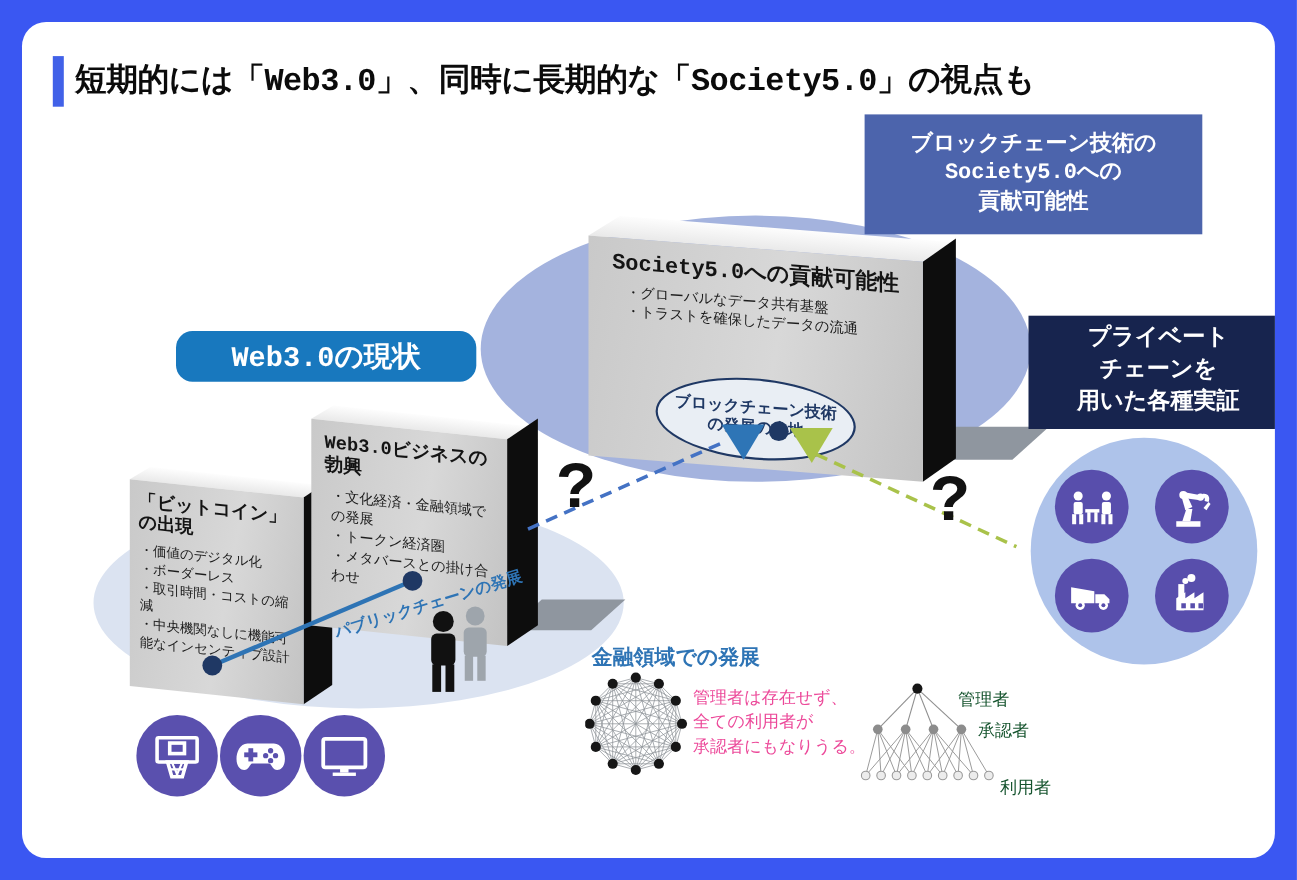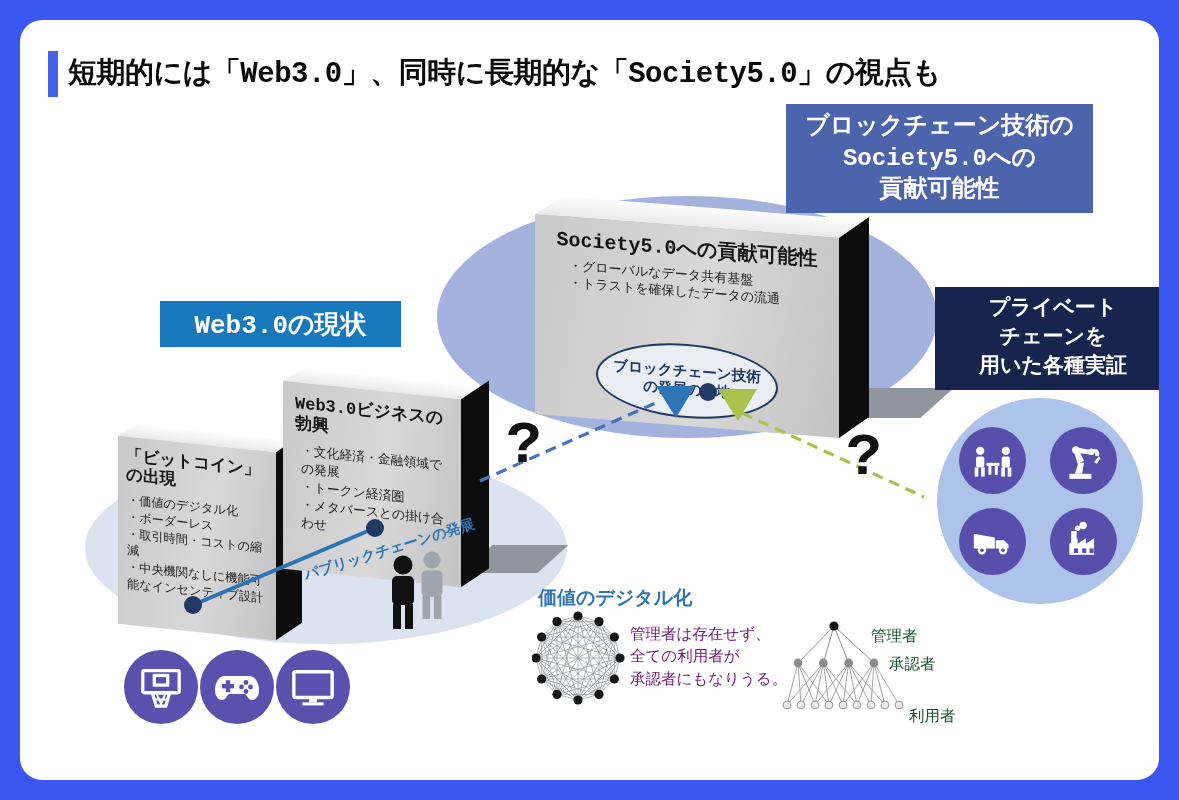--- a/index.html
+++ b/index.html
@@ -45,22 +45,22 @@
   #web3biz-panel .panel-bullets{font-size:12.8px;margin:8px 0 0 18px;line-height:1.4;padding-right:6px;}
   #inner-ellipse{
     position:absolute;left:50%;transform:translateX(-50%);bottom:8px;
     width:182px;height:74px;border-radius:50%;
     background:#E9EEF4;border:2.5px solid var(--navydot,#1F3864);
     display:flex;align-items:center;justify-content:center;text-align:center;
     font-size:14.5px;font-weight:bold;color:var(--navydot,#1F3864);line-height:1.25;padding:0 14px;box-sizing:border-box;
   }
   
   .badge{color:#fff;font-weight:bold;text-align:center;z-index:5;display:flex;align-items:center;justify-content:center;white-space:pre-line;}
-  #topright-box{left:766px;top:84px;width:307px;height:109px;background:var(--slate,#4C64AC);font-size:24px;line-height:1.32;}
-  #web3-label{left:140px;top:281px;width:241px;height:46px;background:var(--azure,#1878BE);font-size:26px;}
+  #topright-box{left:766px;top:84px;width:307px;height:109px;background:var(--slate,#4C64AC);font-size:20px;line-height:1.32;}
+  #web3-label{left:140px;top:281px;width:273px;height:46px;background:var(--azure,#1878BE);font-size:26px;border-radius:15px;}
   #private-box{left:915px;top:267px;width:236px;height:103px;background:var(--navy,#17244E);font-size:21px;line-height:1.38;}
   
   #overlay{left:0;top:0;z-index:4;pointer-events:none;}
   
   .question{font-size:60px;font-weight:bold;color:#121212;z-index:5;}
   #question-left{left:486px;top:392px;}
   #question-right{left:826px;top:404px;}
   #chain-line-label{left:281px;top:521px;width:170px;transform:rotate(-17deg);color:var(--lineblue,#2E74B5);font-weight:bold;font-size:14.5px;z-index:5;white-space:nowrap;}
   
   .pcircle{width:74px;height:74px;border-radius:50%;background:var(--purple,#5A50AE);z-index:3;display:flex;align-items:center;justify-content:center;}
@@ -68,21 +68,21 @@
   #icon-gamepad-c{left:180px;top:630px;}
   #icon-monitor-c{left:256px;top:630px;}
   
   .pcircle2{width:67px;height:67px;border-radius:50%;background:var(--purple2,#584EAC);z-index:3;display:flex;align-items:center;justify-content:center;}
   #icon-meeting-c{left:939px;top:407px;}
   #icon-robot-c{left:1030px;top:407px;}
   #icon-truck-c{left:939px;top:488px;}
   #icon-factory-c{left:1030px;top:488px;}
   
   #public-title{left:518px;top:565px;font-size:19px;font-weight:bold;color:var(--publiccolor,#2E74B5);z-index:5;}
-  #public-desc{left:610px;top:604px;font-size:15.5px;color:#701a75;line-height:1.45;z-index:5;white-space:pre-line;}
+  #public-desc{left:610px;top:604px;font-size:15.5px;color:#ec4899;line-height:1.45;z-index:5;white-space:pre-line;}
   #mesh-svg{left:512px;top:586px;z-index:5;}
   #private-title{left:768px;top:571px;font-size:19px;font-weight:bold;color:var(--privatecolor,#9CB83C);z-index:5;}
   #tree-svg{left:762px;top:597px;z-index:5;}
   .tree-label{font-size:15.5px;color:#14532d;z-index:5;}
   #label-admin{left:851px;top:606px;}
   #label-approver{left:869px;top:634px;}
   #label-user{left:889px;top:662px;margin-top:24px;}
 </style>
 </head>
 <body>
@@ -244,21 +244,21 @@
       <rect x="10" y="12" width="6" height="26" fill="#fff"></rect>
       <circle cx="17" cy="9" r="3" fill="#fff"></circle>
         <circle cx="23" cy="6" r="4" fill="#fff"></circle>
       <path d="M8,38 V26 l9,-6 v6 l9,-6 v6 l9,-6 v18 Z" fill="#fff"></path>
       <rect x="13" y="31" width="4.5" height="5" fill="#584EAC"></rect>
       <rect x="22" y="31" width="4.5" height="5" fill="#584EAC"></rect>
       <rect x="30" y="31" width="4.5" height="5" fill="#584EAC"></rect>
     </svg>
   </div>
 
-  <div class="abs" id="public-title">価値のデジタル化</div>
+  <div class="abs" id="public-title">金融領域での発展</div>
   <svg class="abs" id="mesh-svg" width="96" height="102" viewBox="0 0 96 102">
       <line x1="46" y1="10" x2="67" y2="15.626933041053576" stroke="#8f9499" stroke-width="0.7"></line>
       <line x1="46" y1="10" x2="82.37306695894642" y2="31" stroke="#8f9499" stroke-width="0.7"></line>
       <line x1="46" y1="10" x2="88" y2="52" stroke="#8f9499" stroke-width="0.7"></line>
       <line x1="46" y1="10" x2="82.37306695894642" y2="73" stroke="#8f9499" stroke-width="0.7"></line>
       <line x1="46" y1="10" x2="67" y2="88.37306695894642" stroke="#8f9499" stroke-width="0.7"></line>
       <line x1="46" y1="10" x2="46" y2="94" stroke="#8f9499" stroke-width="0.7"></line>
       <line x1="46" y1="10" x2="25.00000000000001" y2="88.37306695894642" stroke="#8f9499" stroke-width="0.7"></line>
       <line x1="46" y1="10" x2="9.626933041053583" y2="73.00000000000001" stroke="#8f9499" stroke-width="0.7"></line>
       <line x1="46" y1="10" x2="4" y2="52.00000000000001" stroke="#8f9499" stroke-width="0.7"></line>

